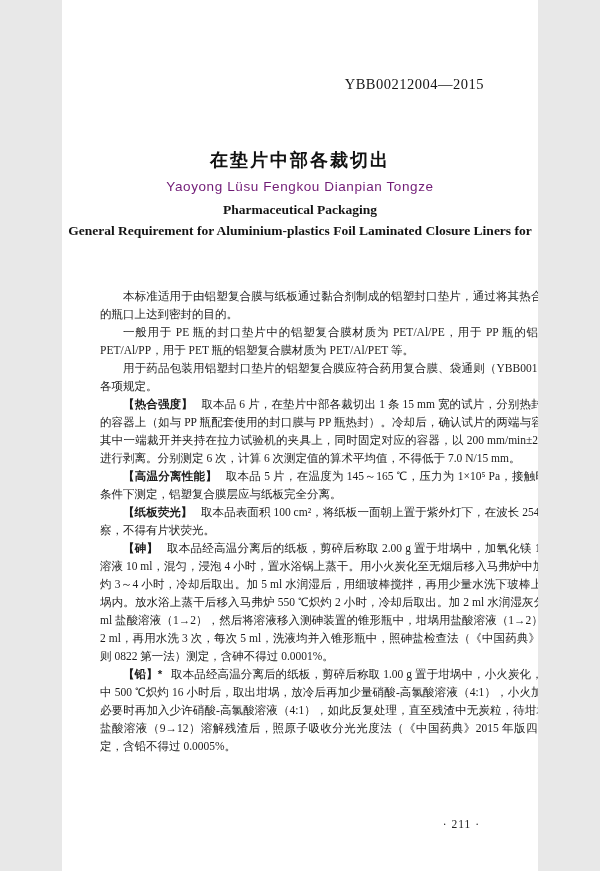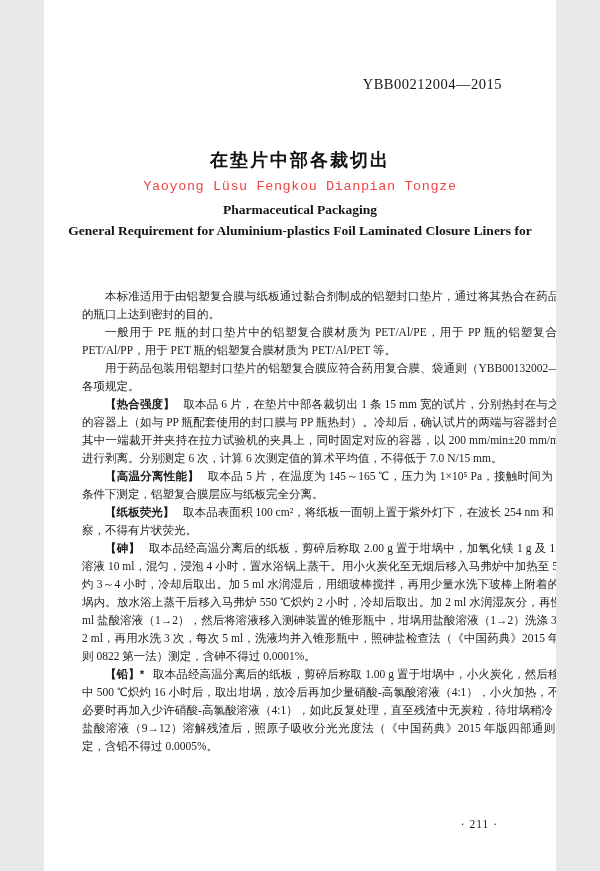--- a/index.html
+++ b/index.html
@@ -1,18 +1,18 @@
 <!DOCTYPE html>
 <html><head>
 <meta charset="utf-8">
 <style>
   html, body { margin: 0; padding: 0; background: #e8e8e8; }
   .page {
     position: relative;
-    width: 512px;
+    width: 476px;
     height: 871px;
     margin: 0 auto;
     background: #ffffff;
     font-family: "Liberation Serif", serif;
     color: #1c1c1c;
     overflow: hidden;
   }
   .std-code {
     position: absolute;
     top: 76px;
@@ -30,24 +30,24 @@
   }
   .title-cn {
     font-family: "Liberation Sans", sans-serif;
     font-size: 18px;
     font-weight: 700;
     letter-spacing: 2px;
     color: #111;
   }
   .title-py {
     margin-top: 7px;
-    font-family: Liberation Mono, monospace;
+    font-family: Liberation Sans, sans-serif;
     font-size: 13.5px;
     letter-spacing: 0.6px;
-    color: #ef4444;
+    color: #701a75;
   }
   .title-en {
     margin-top: 5px;
     font-size: 13.5px;
     font-weight: 700;
     line-height: 21px;
     color: #141414;
   }
   .body-text {
     position: absolute;

